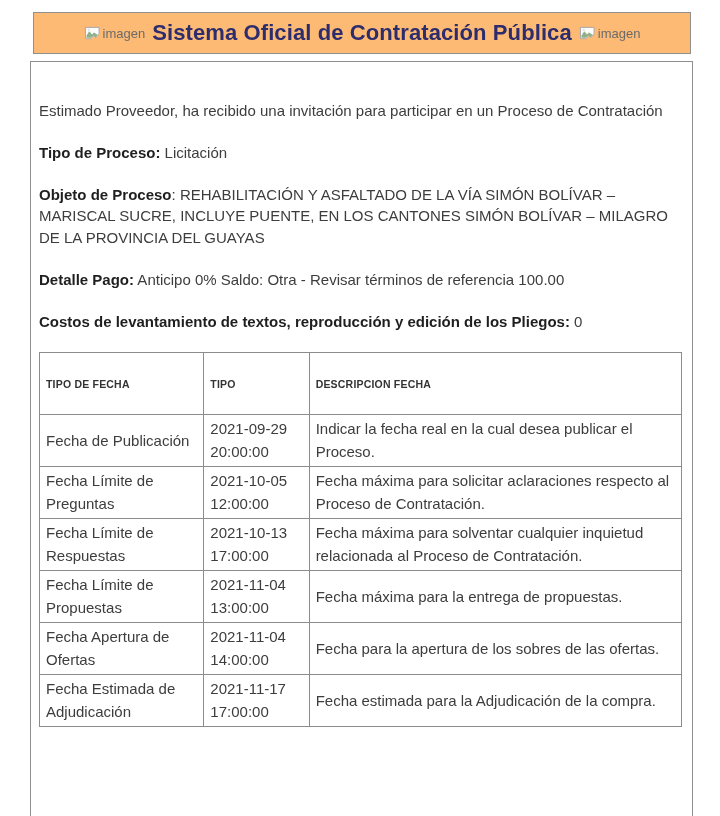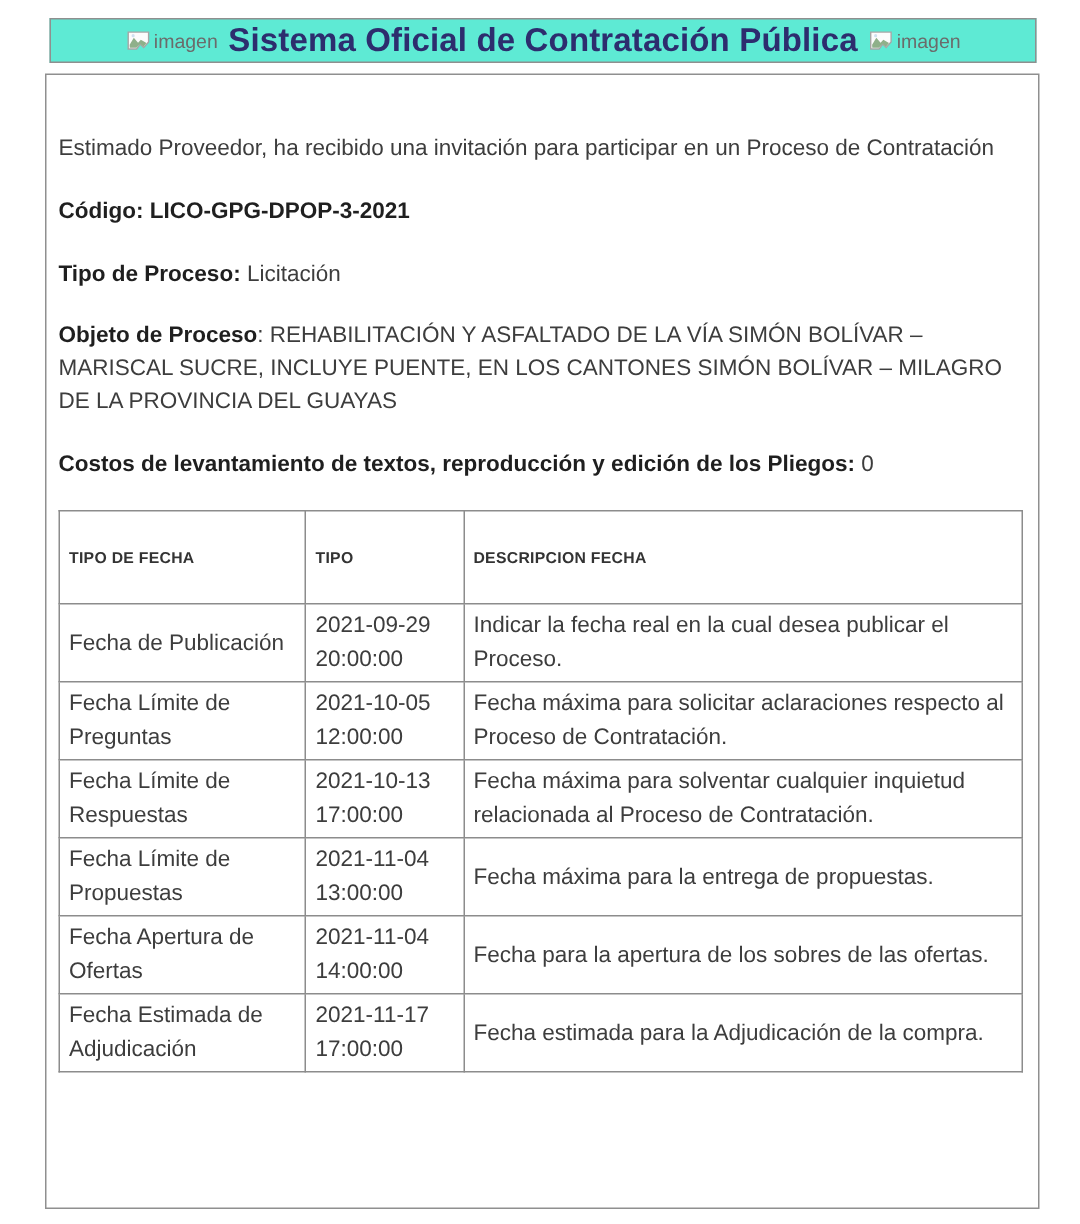--- a/index.html
+++ b/index.html
@@ -6,26 +6,26 @@
   html, body {
     margin: 0; padding: 0;
     width: 720px; height: 816px;
     background: #ffffff;
     overflow: hidden;
     font-family: "Liberation Sans", "DejaVu Sans", sans-serif;
   }
   .header-box {
     margin: 12px 29px 0 33px;
     border: 1px solid #8f8f8f;
-    height: 30px;
+    height: 42px;
     display: flex;
     align-items: center;
     justify-content: center;
     gap: 7px;
-    background: #5eead4;
+    background: #fdba74;
   }
   .broken-img {
     display: inline-flex;
     align-items: center;
     gap: 2px;
   }
   .broken-img svg { display: block; }
   .broken-img .alt {
     font-size: 13px;
     color: #6b6b6b;
@@ -106,27 +106,27 @@
         <circle cx="5" cy="4" r="1.1" fill="#cfe0f0"></circle>
       </svg>
     </span>
     <span class="alt">imagen</span>
   </span>
 </div>
 
 <div class="content-box">
   <p>Estimado Proveedor, ha recibido una invitación para participar en un Proceso de Contratación</p>
 
-  <p><b>Código: LICO-GPG-DPOP-3-2021</b><span></span></p>
 
   <p><b>Tipo de Proceso:</b><span> Licitación</span></p>
 
 
   <p><b>Objeto de Proceso</b><span>: REHABILITACIÓN Y ASFALTADO DE LA VÍA SIMÓN BOLÍVAR – MARISCAL SUCRE, INCLUYE PUENTE, EN LOS CANTONES SIMÓN BOLÍVAR – MILAGRO DE LA PROVINCIA DEL GUAYAS</span></p>
 
+  <p><b>Detalle Pago:</b><span> Anticipo 0% Saldo: Otra - Revisar términos de referencia 100.00</span></p>
 
   <p><b>Costos de levantamiento de textos, reproducción y edición de los Pliegos:</b><span> 0</span></p>
 
   <table class="dates">
     <colgroup>
         <col class="c1">
         <col class="c2">
         <col class="c3">
       </colgroup>
     <thead>

